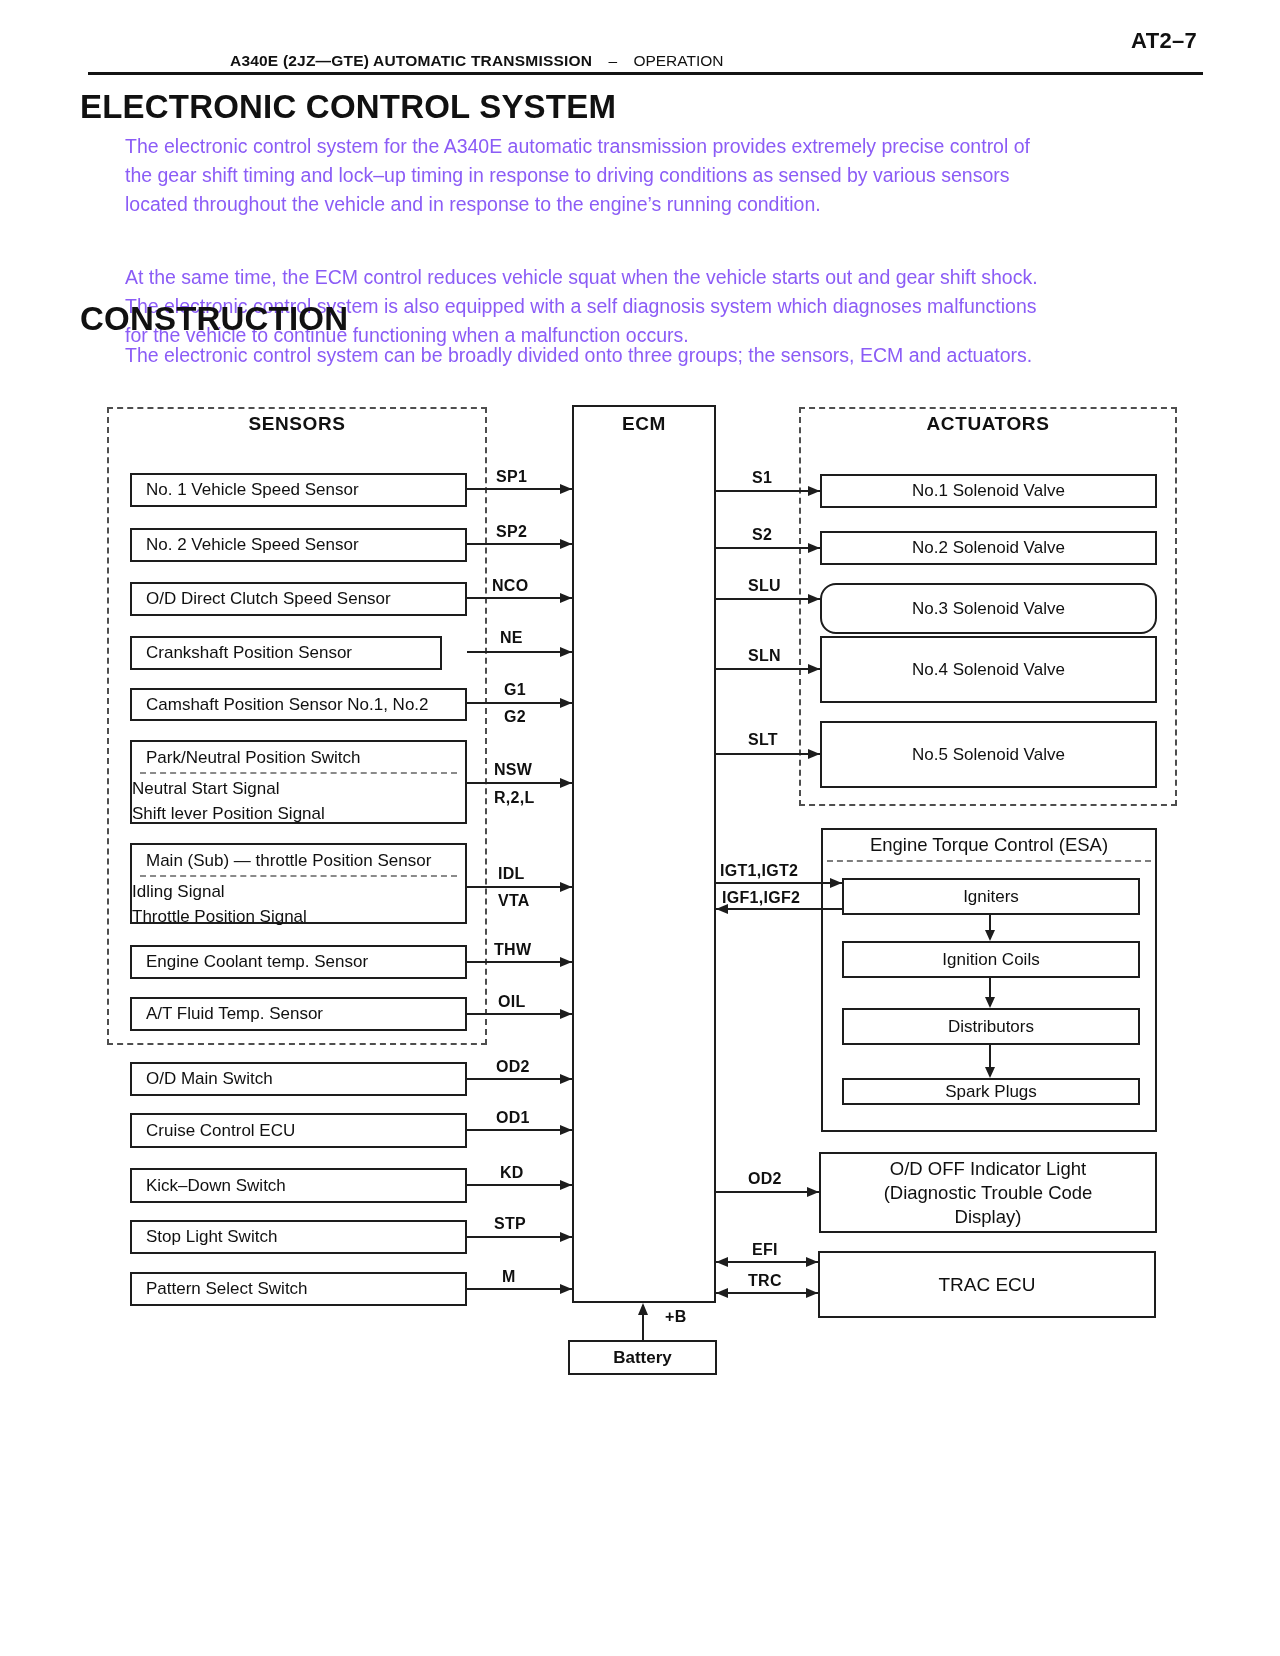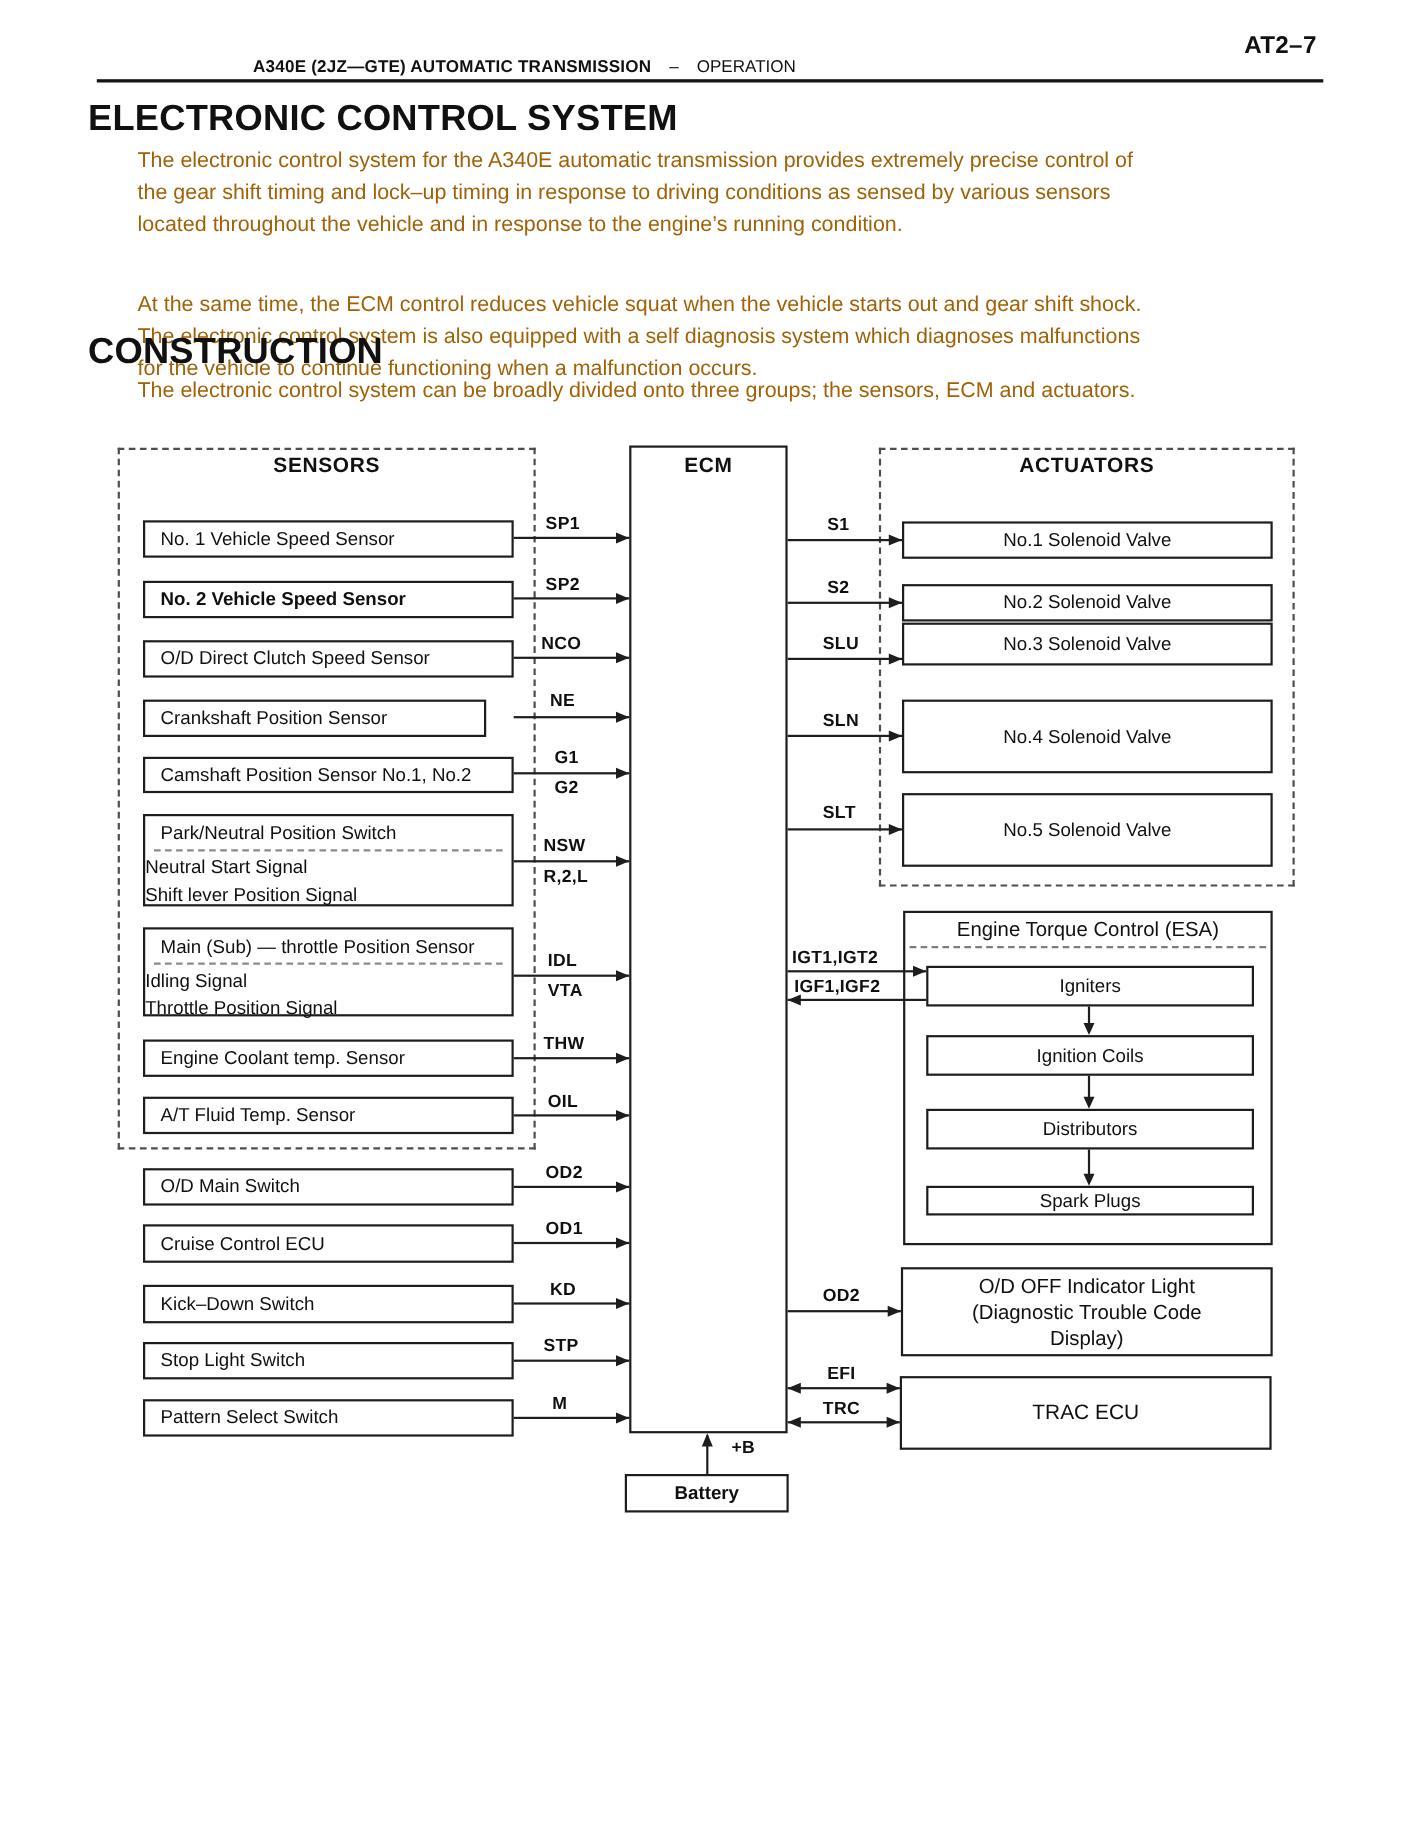--- a/index.html
+++ b/index.html
@@ -11,21 +11,21 @@
   .hdr-code{position:absolute;left:1037px;top:28px;width:160px;text-align:right;
             font-size:22px;font-weight:bold;letter-spacing:0.3px;}
   .hdr-line{position:absolute;left:230px;top:52px;font-size:15.5px;white-space:nowrap;}
   .hdr-line .b{font-weight:bold;letter-spacing:0.2px;}
   .hdr-line .sp{margin:0 12px;}
   .hdr-rule{position:absolute;left:88px;top:72px;width:1115px;height:3px;background:#141414;}
 
   
   .h1{position:absolute;left:80px;font-size:33px;font-weight:bold;letter-spacing:0.2px;}
   .para{position:absolute;left:125px;width:1015px;font-size:19.5px;line-height:29px;
-        white-space:pre-line;color:#a16207;}
+        white-space:pre-line;color:#8b5cf6;}
 
   
   .box{position:absolute;border:2px solid #1d1d1d;background:#fff;box-sizing:border-box;
        font-size:17px;color:#101010;}
   .lbox{display:flex;align-items:center;padding-left:14px;}
   .abox{display:flex;align-items:center;justify-content:center;text-align:center;}
   .cbox-title{padding:6px 0 3px 14px;}
   .cbox-sep{border-top:2px dashed #8a8a8a;margin:1px 8px 2px 8px;}
   .cbox-sub{line-height:25px;}
   .sig{position:absolute;font-weight:bold;font-size:16px;letter-spacing:0.3px;color:#101010;}
@@ -71,21 +71,21 @@
   <div class="rtitle" style="left:107px;top:413px;width:380px;">SENSORS</div>
   <div class="dashed-region" style="left:799px;top:407px;width:378px;height:399px;"></div>
   <div class="rtitle" style="left:799px;top:413px;width:378px;">ACTUATORS</div>
 
   <div class="box" style="left:572px;top:405px;width:144px;height:898px;border-width:2.5px;"></div>
   <div class="rtitle" style="left:572px;top:413px;width:144px;">ECM</div>
 
   <div class="box lbox" style="left:130px;top:473px;width:337px;height:34px;">
       <span>No. 1 Vehicle Speed Sensor</span>
     </div>
-  <div class="box lbox" style="left:130px;top:528px;width:337px;height:34px;font-weight:bold;">
+  <div class="box lbox" style="left:130px;top:528px;width:337px;height:34px;">
       <span>No. 2 Vehicle Speed Sensor</span>
     </div>
   <div class="box lbox" style="left:130px;top:582px;width:337px;height:34px;">
       <span>O/D Direct Clutch Speed Sensor</span>
     </div>
   <div class="box lbox" style="left:130px;top:636px;width:312px;height:34px;">
       <span>Crankshaft Position Sensor</span>
     </div>
   <div class="box lbox" style="left:130px;top:688px;width:337px;height:33px;">
       <span>Camshaft Position Sensor No.1, No.2</span>
@@ -172,21 +172,21 @@
   <div class="hl" style="left:467px;top:1288px;width:105px;"></div>
     <div class="ar" style="left:560px;top:1284px;"></div>
     <div class="sig" style="left:502px;top:1268px;">M</div>
 
   <div class="box abox" style="left:820px;top:474px;width:337px;height:34px;">
       <span>No.1 Solenoid Valve</span>
     </div>
   <div class="box abox" style="left:820px;top:531px;width:337px;height:34px;">
       <span>No.2 Solenoid Valve</span>
     </div>
-  <div class="box abox" style="left:820px;top:566px;width:337px;height:39px;">
+  <div class="box abox" style="left:820px;top:583px;width:337px;height:51px;border-radius:16px;">
       <span>No.3 Solenoid Valve</span>
     </div>
   <div class="box abox" style="left:820px;top:636px;width:337px;height:67px;">
       <span>No.4 Solenoid Valve</span>
     </div>
   <div class="box abox" style="left:820px;top:721px;width:337px;height:67px;">
       <span>No.5 Solenoid Valve</span>
     </div>
 
   <div class="hl" style="left:716px;top:490px;width:104px;"></div>

